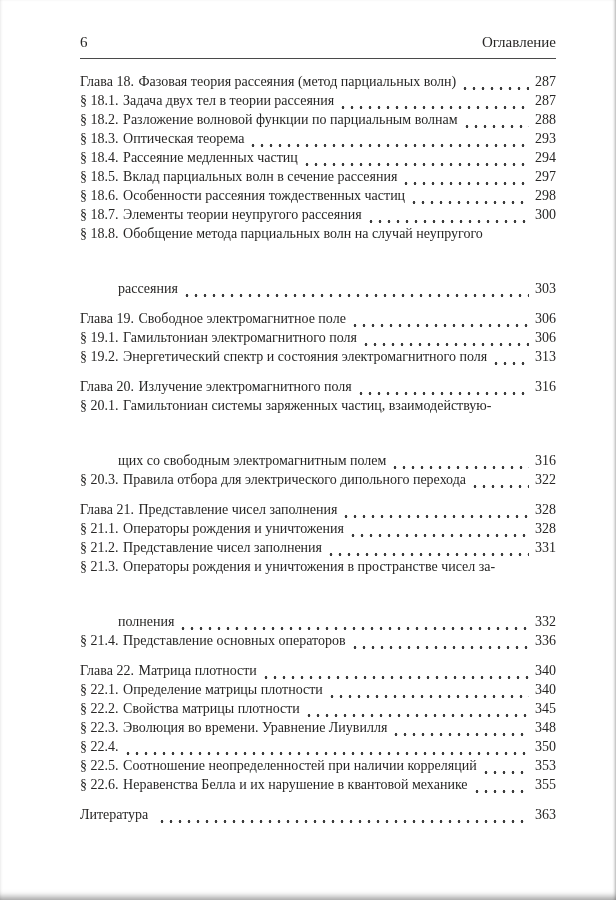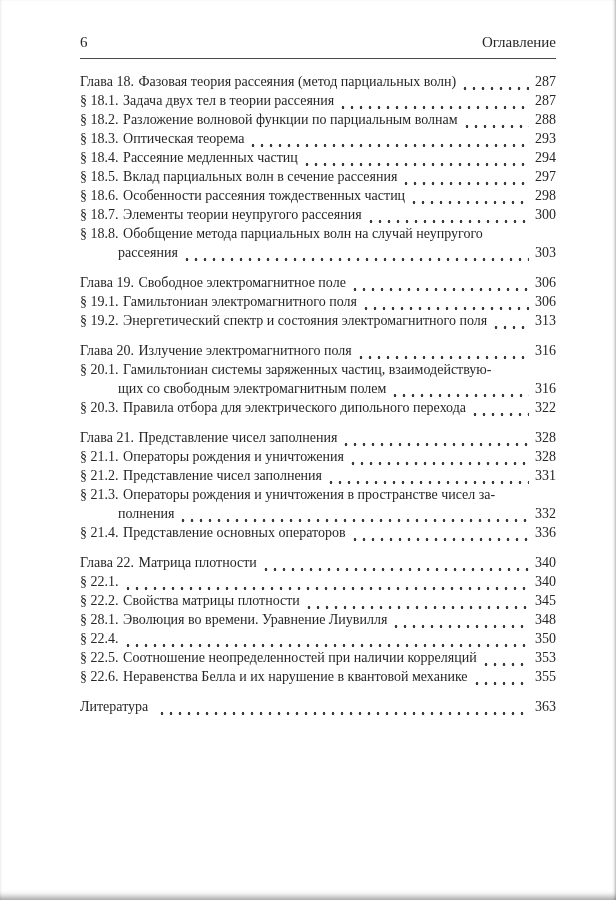--- a/index.html
+++ b/index.html
@@ -34,21 +34,21 @@
   .page-num { position: absolute; left: 0; top: 0; }
   .head-title { display: block; text-align: right; }
 
   .toc { margin-top: 13px; font-size: 14px; line-height: 19px; }
   .toc-group { margin-bottom: 11px; }
   .toc-row { display: flex; align-items: baseline; }
   .lbl { flex: none; white-space: pre; }
   .chapter .lbl { font-weight: normal; }
   .txt { margin-left: 0.33em; }
   .continuation { padding-left: 38px; }
-  .continuation .txt { margin-left: 0; }
+  .continuation .txt { margin-left: 0; margin-top: 36px; }
   .leader {
     flex: 1 1 0;
     min-width: 10px;
     align-self: flex-end;
     height: 5px;
     margin: 0 6px 0 7px;
     background-image: radial-gradient(circle at 2px 2.5px, #3c3c3c 1.15px, rgba(0,0,0,0) 1.6px);
     background-size: 9px 5px;
     background-repeat: repeat-x;
     background-position: left bottom;
@@ -205,31 +205,32 @@
       </section>
       <section class="toc-group">
         <div class="toc-row chapter">
           <span class="lbl">Глава 22.</span>
           <span class="txt">Матрица плотности</span>
           <span class="leader"></span>
           <span class="pg">340</span>
         </div>
         <div class="toc-row">
           <span class="lbl">§ 22.1.</span>
+          <span class="txt">Определение матрицы плотности</span>
           <span class="leader"></span>
           <span class="pg">340</span>
         </div>
         <div class="toc-row">
           <span class="lbl">§ 22.2.</span>
           <span class="txt">Свойства матрицы плотности</span>
           <span class="leader"></span>
           <span class="pg">345</span>
         </div>
         <div class="toc-row">
-          <span class="lbl">§ 28.1.</span>
+          <span class="lbl">§ 22.3.</span>
           <span class="txt">Эволюция во времени. Уравнение Лиувилля</span>
           <span class="leader"></span>
           <span class="pg">348</span>
         </div>
         <div class="toc-row">
           <span class="lbl">§ 22.4.</span>
           <span class="leader"></span>
           <span class="pg">350</span>
         </div>
         <div class="toc-row">

